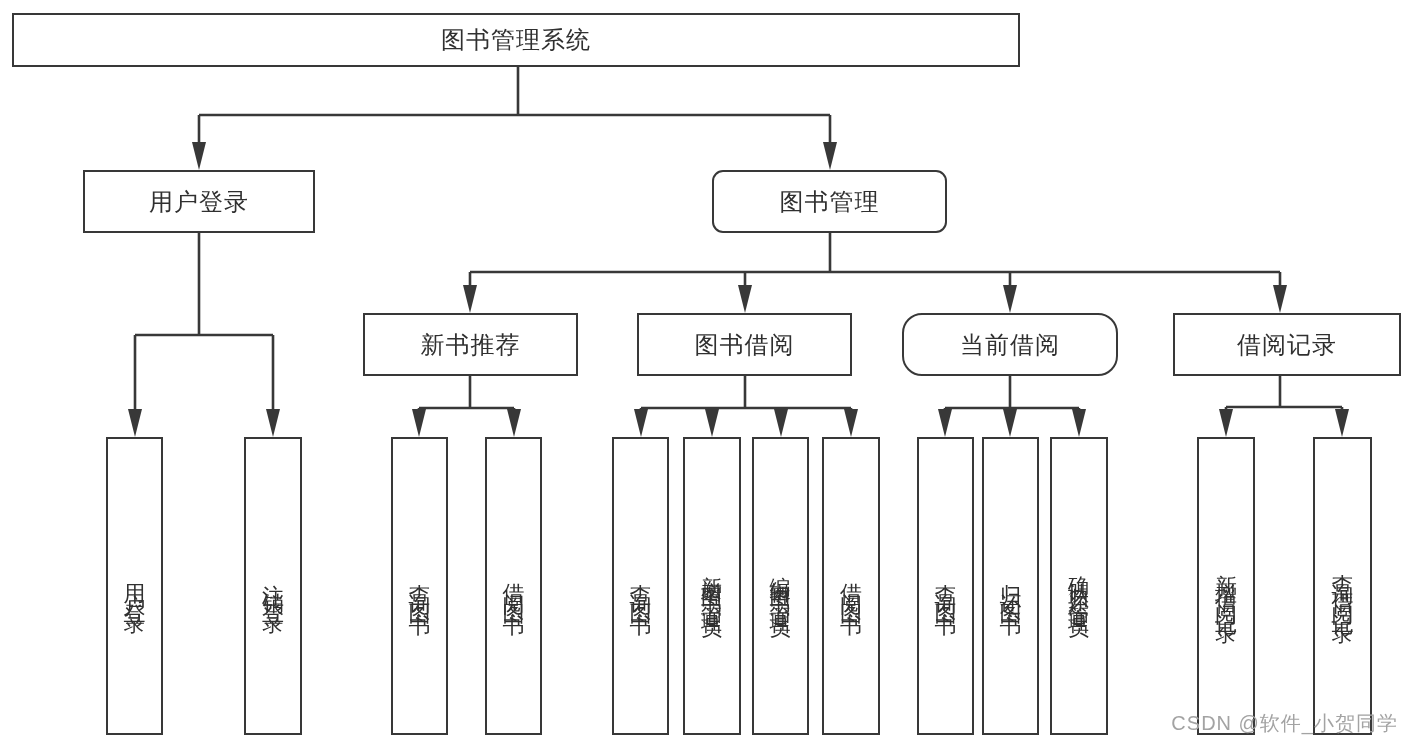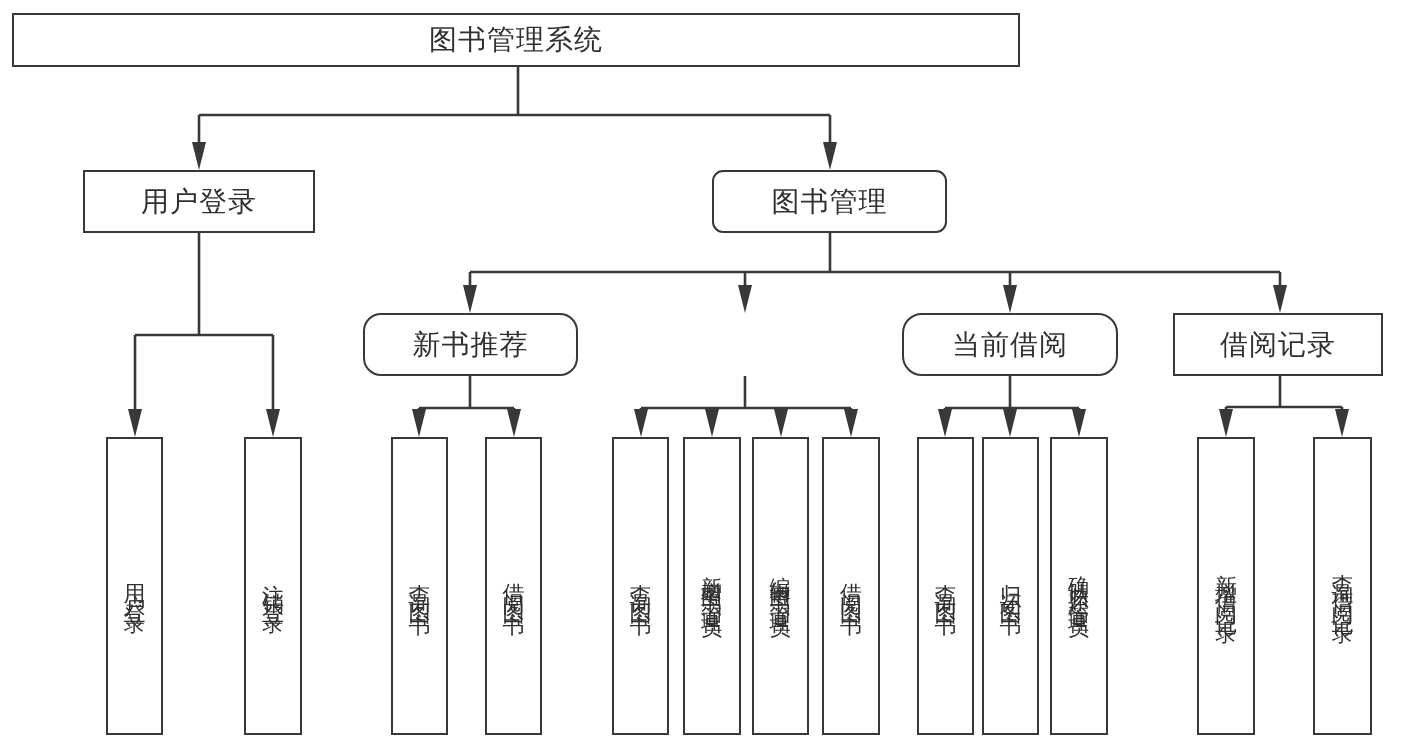--- a/index.html
+++ b/index.html
@@ -30,21 +30,21 @@
   .ar { fill: var(--line); stroke: none; }
   .box {
     position: absolute;
     background: var(--box-fill);
     border: 2.5px solid var(--box-border);
     display: flex;
     align-items: center;
     justify-content: center;
   }
   .box.h {
-    font-size: 28px;
+    font-size: 24px;
     letter-spacing: 1px;
     color: var(--text);
   }
   .v-label {
     writing-mode: vertical-rl;
     text-orientation: mixed;
     font-size: 22px;
     letter-spacing: 10px;
     color: var(--text);
     line-height: 1.1;
@@ -93,23 +93,24 @@
     <polygon class="ar" points="1072,409 1086,409 1079,437"></polygon>
     <polygon class="ar" points="1219,409 1233,409 1226,437"></polygon>
     <polygon class="ar" points="1335,409 1349,409 1342,437"></polygon>
   </svg>
 
   <div class="box h" style="left:12px; top:13px; width:1008px; height:54px;">图书管理系统</div>
 
   <div class="box h" style="left:83px; top:170px; width:232px; height:63px;">用户登录</div>
   <div class="box h" style="left:712px; top:170px; width:235px; height:63px;border-radius:11px;">图书管理</div>
 
-  <div class="box h" style="left:363px; top:313px; width:215px; height:63px;border-radius:18px;">新书推荐</div>
+  <div class="box h" style="left:363px; top:313px; width:215px; height:63px;">新书推荐</div>
+  <div class="box h" style="left:637px; top:313px; width:215px; height:63px;">图书借阅</div>
   <div class="box h" style="left:902px; top:313px; width:216px; height:63px;border-radius:20px;">当前借阅</div>
-  <div class="box h" style="left:1173px; top:313px; width:210px; height:63px;">借阅记录</div>
+  <div class="box h" style="left:1173px; top:313px; width:228px; height:63px;">借阅记录</div>
 
   <div class="box v" style="left:106px; top:437px; width:57px; height:298px;">
     <span class="v-label">用户登录</span>
   </div>
   <div class="box v" style="left:244px; top:437px; width:58px; height:298px;">
     <span class="v-label">注销登录</span>
   </div>
 
   <div class="box v" style="left:391px; top:437px; width:57px; height:298px;">
     <span class="v-label">查询图书</span>
@@ -141,14 +142,15 @@
     <span class="v-label tight">确认归还（管理员）</span>
   </div>
 
   <div class="box v" style="left:1197px; top:437px; width:58px; height:298px;">
     <span class="v-label">新增借阅记录</span>
   </div>
   <div class="box v" style="left:1313px; top:437px; width:59px; height:298px;">
     <span class="v-label">查询借阅记录</span>
   </div>
 
+  <div class="watermark">CSDN @软件_小贺同学</div>
 
 </div>
 
 </body></html>

